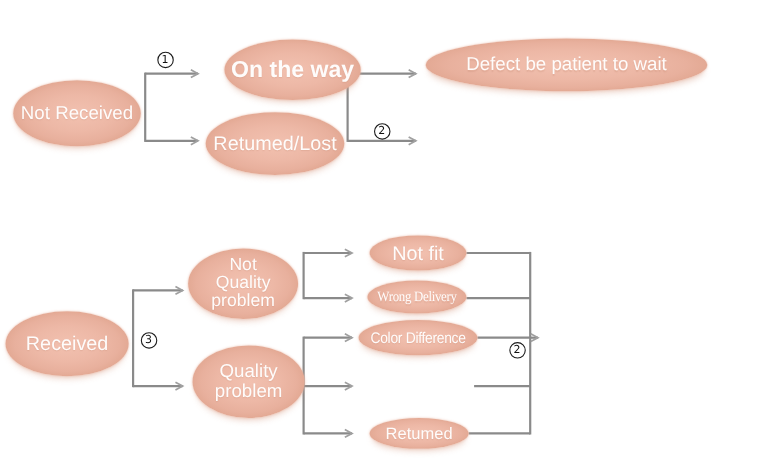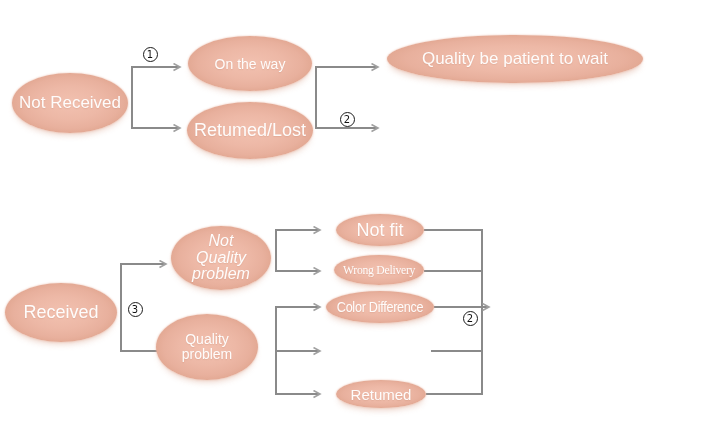--- a/index.html
+++ b/index.html
@@ -67,42 +67,42 @@
       <line x1="431" y1="351" x2="482" y2="351"></line>
       <line x1="426" y1="394" x2="482" y2="394"></line>
       <line x1="482" y1="307" x2="489" y2="307" marker-end="url(#arr)"></line>
     </g>
   </svg>
 
   <div class="ellipse" style="left:12px; top:73px; width:116px; height:60px; font-size:17px;">
     <span class="lbl">Not Received</span>
   </div>
 
-  <div class="ellipse" style="left:188px; top:36px; width:124px; height:55px; font-size:14px;">
+  <div class="ellipse" style="left:204px; top:36px; width:124px; height:55px; font-size:21px;font-weight:bold;">
     <span class="lbl">On the way</span>
   </div>
 
   <div class="ellipse" style="left:187px; top:102px; width:126px; height:57px; font-size:18px;justify-content:center;">
     <span class="lbl">Retumed/Lost</span>
   </div>
 
   <div class="ellipse" style="left:387px; top:35px; width:256px; height:48px; font-size:17px;">
-    <span class="lbl">Quality be patient to wait</span>
+    <span class="lbl">Defect be patient to wait</span>
   </div>
 
 
   <div class="ellipse" style="left:5px; top:283px; width:112px; height:59px; font-size:18px;">
     <span class="lbl">Received</span>
   </div>
 
-  <div class="ellipse" style="left:171px; top:226px; width:100px; height:64px; font-size:16px;font-style:italic;">
+  <div class="ellipse" style="left:171px; top:226px; width:100px; height:64px; font-size:16px;">
     <span class="lbl wrap3">Not Quality problem</span>
   </div>
 
-  <div class="ellipse" style="left:156px; top:314px; width:102px; height:66px; font-size:14px;">
+  <div class="ellipse" style="left:175px; top:314px; width:102px; height:66px; font-size:17px;">
     <span class="lbl wrap2">Quality problem</span>
   </div>
 
   <div class="ellipse" style="left:336px; top:214px; width:88px; height:32px; font-size:18px;">
     <span class="lbl">Not fit</span>
   </div>
 
   <div class="ellipse" style="left:334px; top:255px; width:90px; height:30px; font-size:13px;font-family:Liberation Serif, serif;">
     <span class="lbl narrow">Wrong Delivery</span>
   </div>

